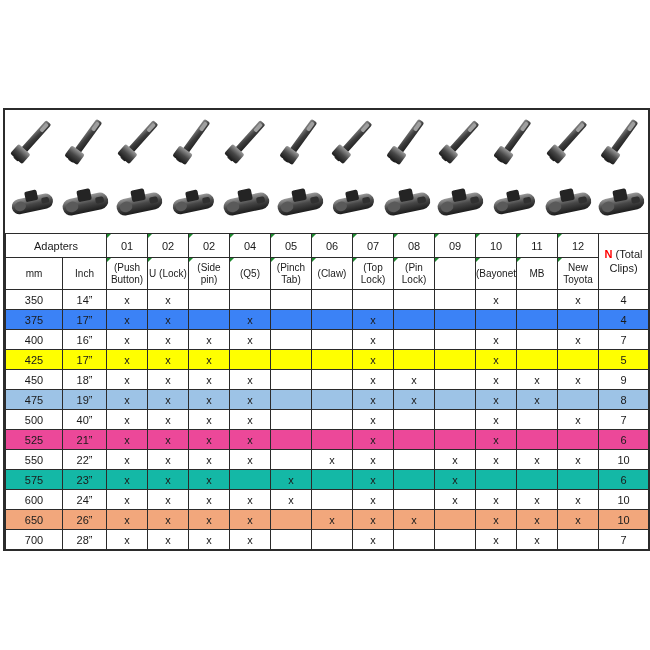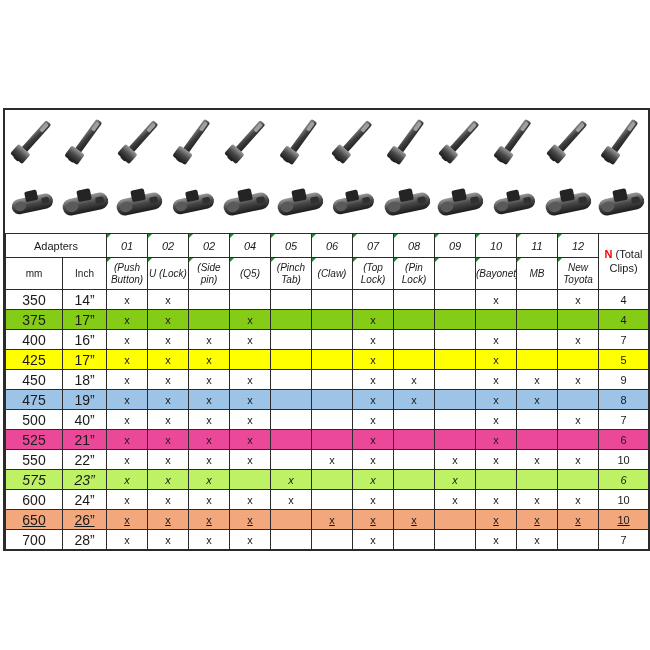--- a/index.html
+++ b/index.html
@@ -25,24 +25,24 @@
   table.compat th, table.compat td{
     border:1px solid #2b2b2b;padding:0;text-align:center;vertical-align:middle;
     overflow:hidden;font-weight:normal;
   }
   tr.hdr-ids th{height:23px;font-size:11px;}
   tr.hdr-labels th{height:31px;font-size:10px;line-height:1.15;}
   tbody td{height:19px;font-size:11px;}
   th.adapters{font-size:11px;}
   th.total-hdr{font-size:10.5px;line-height:1.2;margin-left:32px;}
   th.total-hdr .red-n{color:#ff0000;font-weight:bold;}
-  td.num, td.inch{font-size:14px;}
+  td.num, td.inch{font-size:11px;}
   td.total{font-size:11px;}
   td.mark{font-size:11px;}
-  .flag{position:relative;font-style:italic;}
+  .flag{position:relative;}
   .flag::before{
     content:"";position:absolute;top:0;left:0;width:0;height:0;
     border-top:4px solid #1d8a2e;border-right:4px solid transparent;
   }
   col.c-mm{width:57px;} col.c-in{width:44px;} col.c-ad{width:41px;} col.c-n{width:50px;}
   .defs-holder{position:absolute;width:0;height:0;overflow:hidden;}
 </style>
 </head>
 <body>
 
@@ -361,21 +361,21 @@
           <td class="mark"></td>
           <td class="mark"></td>
           <td class="mark"></td>
           <td class="mark"></td>
           <td class="mark"></td>
           <td class="mark">x</td>
           <td class="mark"></td>
           <td class="mark">x</td>
           <td class="total">4</td>
         </tr>
-        <tr style="background: #84cc16; padding-left: 12px;">
+        <tr style="background: #3b82f6; padding-left: 12px;">
           <td class="num">375</td>
           <td class="inch">17”</td>
           <td class="mark">x</td>
           <td class="mark">x</td>
           <td class="mark"></td>
           <td class="mark">x</td>
           <td class="mark"></td>
           <td class="mark"></td>
           <td class="mark">x</td>
           <td class="mark"></td>
@@ -497,21 +497,21 @@
           <td class="mark"></td>
           <td class="mark">x</td>
           <td class="mark">x</td>
           <td class="mark"></td>
           <td class="mark">x</td>
           <td class="mark">x</td>
           <td class="mark">x</td>
           <td class="mark">x</td>
           <td class="total">10</td>
         </tr>
-        <tr style="background: #bef264; font-style: italic;">
+        <tr style="background: #14b8a6;">
           <td class="num">575</td>
           <td class="inch">23”</td>
           <td class="mark">x</td>
           <td class="mark">x</td>
           <td class="mark">x</td>
           <td class="mark"></td>
           <td class="mark">x</td>
           <td class="mark"></td>
           <td class="mark">x</td>
           <td class="mark"></td>
@@ -531,21 +531,21 @@
           <td class="mark">x</td>
           <td class="mark"></td>
           <td class="mark">x</td>
           <td class="mark"></td>
           <td class="mark">x</td>
           <td class="mark">x</td>
           <td class="mark">x</td>
           <td class="mark">x</td>
           <td class="total">10</td>
         </tr>
-        <tr style="background: rgb(242, 167, 124); text-decoration: underline;">
+        <tr style="background: rgb(242, 167, 124);">
           <td class="num">650</td>
           <td class="inch">26”</td>
           <td class="mark">x</td>
           <td class="mark">x</td>
           <td class="mark">x</td>
           <td class="mark">x</td>
           <td class="mark"></td>
           <td class="mark">x</td>
           <td class="mark">x</td>
           <td class="mark">x</td>

